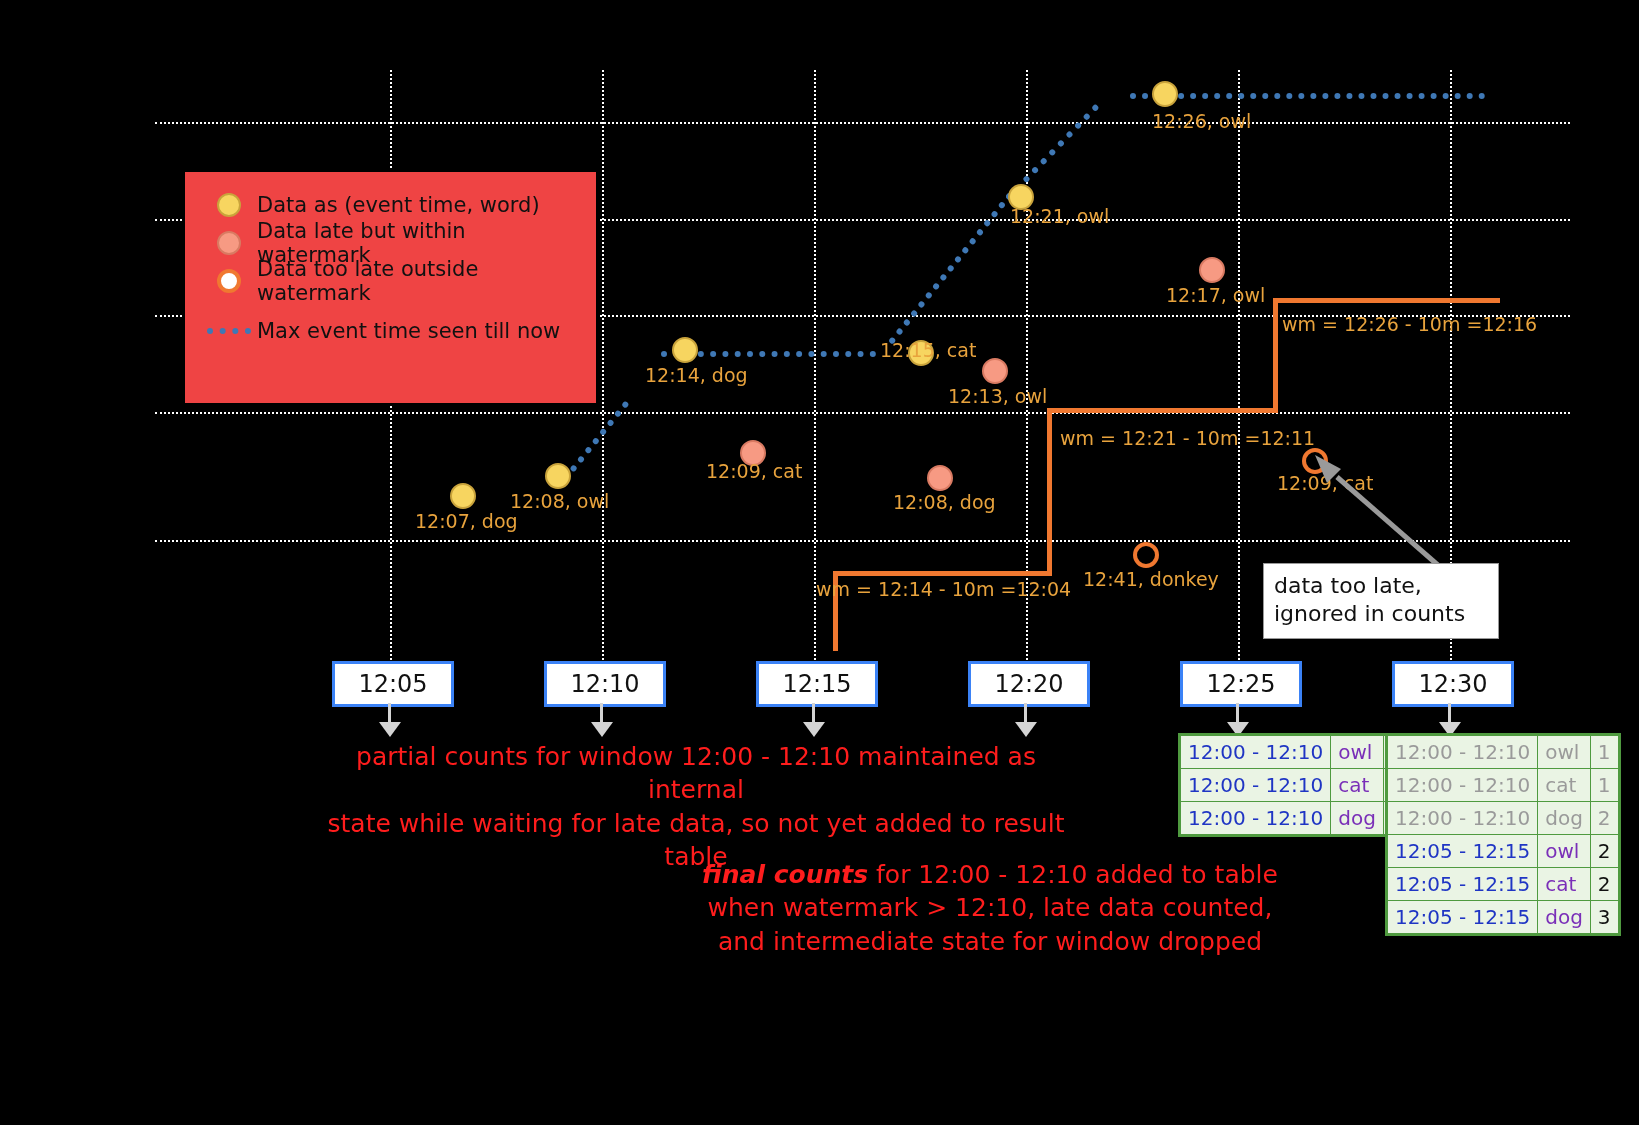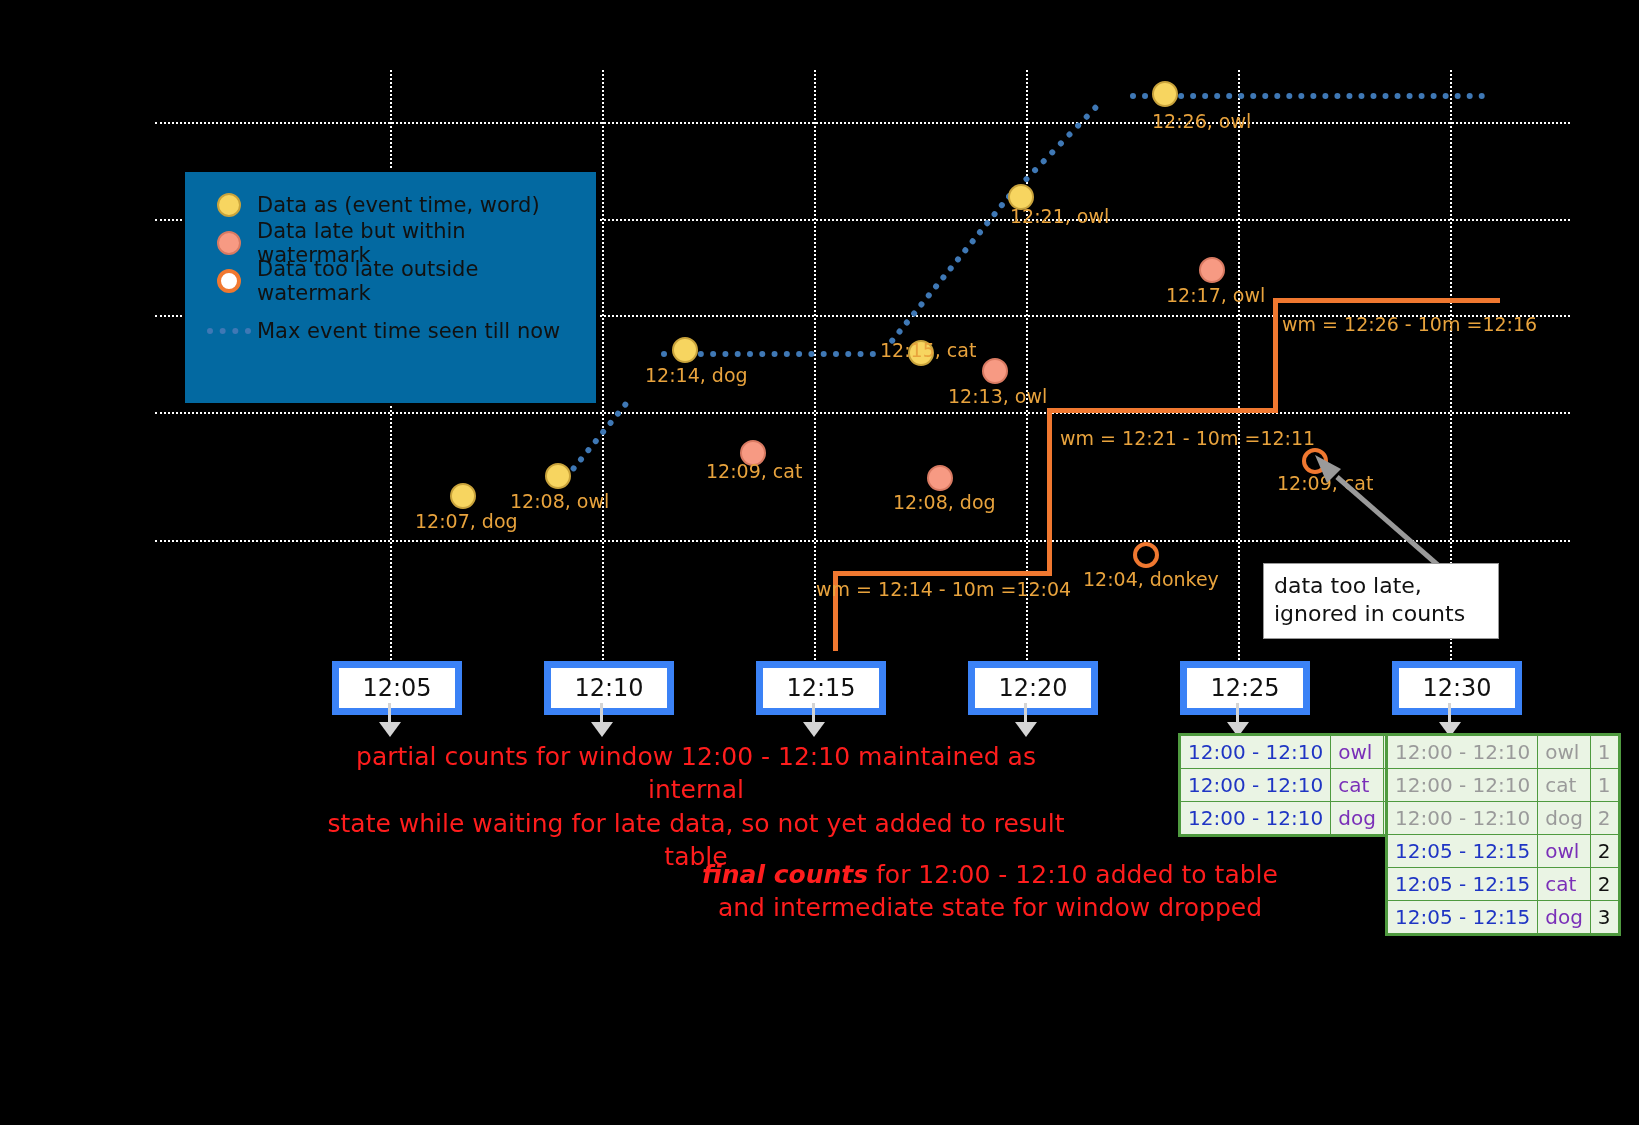--- a/index.html
+++ b/index.html
@@ -61,21 +61,21 @@
     font-size: 19px;
     white-space: nowrap;
   }
   
   #legend {
     position: absolute;
     left: 183px;
     top: 170px;
     width: 415px;
     height: 235px;
-    background: #0369a1;
+    background: #ef4444;
     border: 2px solid #000000;
     box-sizing: border-box;
     padding: 14px 16px;
   }
   .legrow {
     display: flex;
     align-items: center;
     height: 38px;
     color: #111;
     font-size: 21px;
@@ -103,21 +103,21 @@
     border-top: 4px solid #f07830;
   }
   .legtext2 { line-height: 1.25; font-size: 21px; }
   .legindent { padding-left: 26px; }
   
   .timebox {
     position: absolute;
     width: 116px;
     height: 40px;
     background: #ffffff;
-    border: 7px solid #3b82f6;
+    border: 3px solid #3b82f6;
     color: #111111;
     font-size: 24px;
     display: flex;
     align-items: center;
     justify-content: center;
   }
   .arrowline {
     position: absolute;
     width: 3px;
     background: #d4d4d4;
@@ -231,21 +231,21 @@
   <div class="pt late" style="left:927px; top:465px;"></div>
   <div class="ptlabel" style="left:893px; top:491px;">12:08, dog</div>
 
   <div class="pt ontime" style="left:908px; top:340px;"></div>
   <div class="ptlabel" style="left:880px; top:339px;">12:15, cat</div>
 
   <div class="pt late" style="left:982px; top:358px;"></div>
   <div class="ptlabel" style="left:948px; top:385px;">12:13, owl</div>
 
   <div class="pt toolate" style="left:1133px; top:542px;"></div>
-  <div class="ptlabel" style="left:1083px; top:568px;">12:04, donkey</div>
+  <div class="ptlabel" style="left:1083px; top:568px;">12:41, donkey</div>
 
   <div class="pt ontime" style="left:1008px; top:184px;"></div>
   <div class="ptlabel" style="left:1010px; top:205px;">12:21, owl</div>
 
   <div class="pt late" style="left:1199px; top:257px;"></div>
   <div class="ptlabel" style="left:1166px; top:284px;">12:17, owl</div>
 
   <div class="pt toolate" style="left:1302px; top:448px;"></div>
   <div class="ptlabel" style="left:1277px; top:472px;">12:09, cat</div>
 
@@ -310,20 +310,21 @@
 
   <div class="note" style="left:316px; top:740px; width:760px;">
     <div>partial counts for window 12:00 - 12:10 maintained as internal</div>
     <div>state while waiting for late data, so not yet added  to result table</div>
   </div>
 
   <div class="note" style="left:680px; top:858px; width:620px;">
     <div>
       <em>final counts</em><span> for 12:00 - 12:10 added to table</span>
     </div>
+    <div>when watermark &gt; 12:10, late data counted,</div>
     <div>and intermediate state for window dropped</div>
   </div>
 
   <table class="rtable" style="left:1178px; top:733px;">
     <tbody>
         <tr>
       <td class="c-win">12:00 - 12:10</td>
       <td class="c-word">owl</td>
       <td class="c-cnt">1</td>
     </tr>

